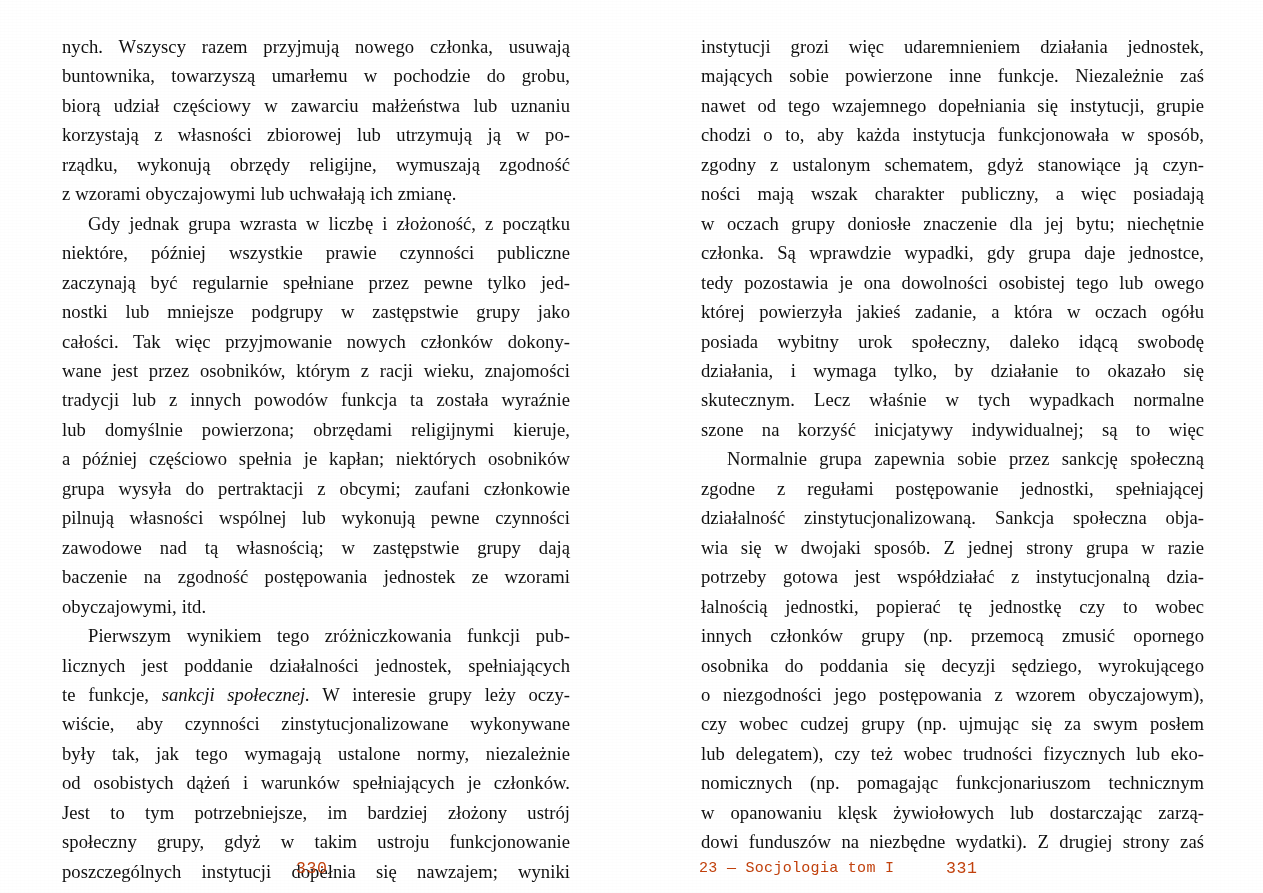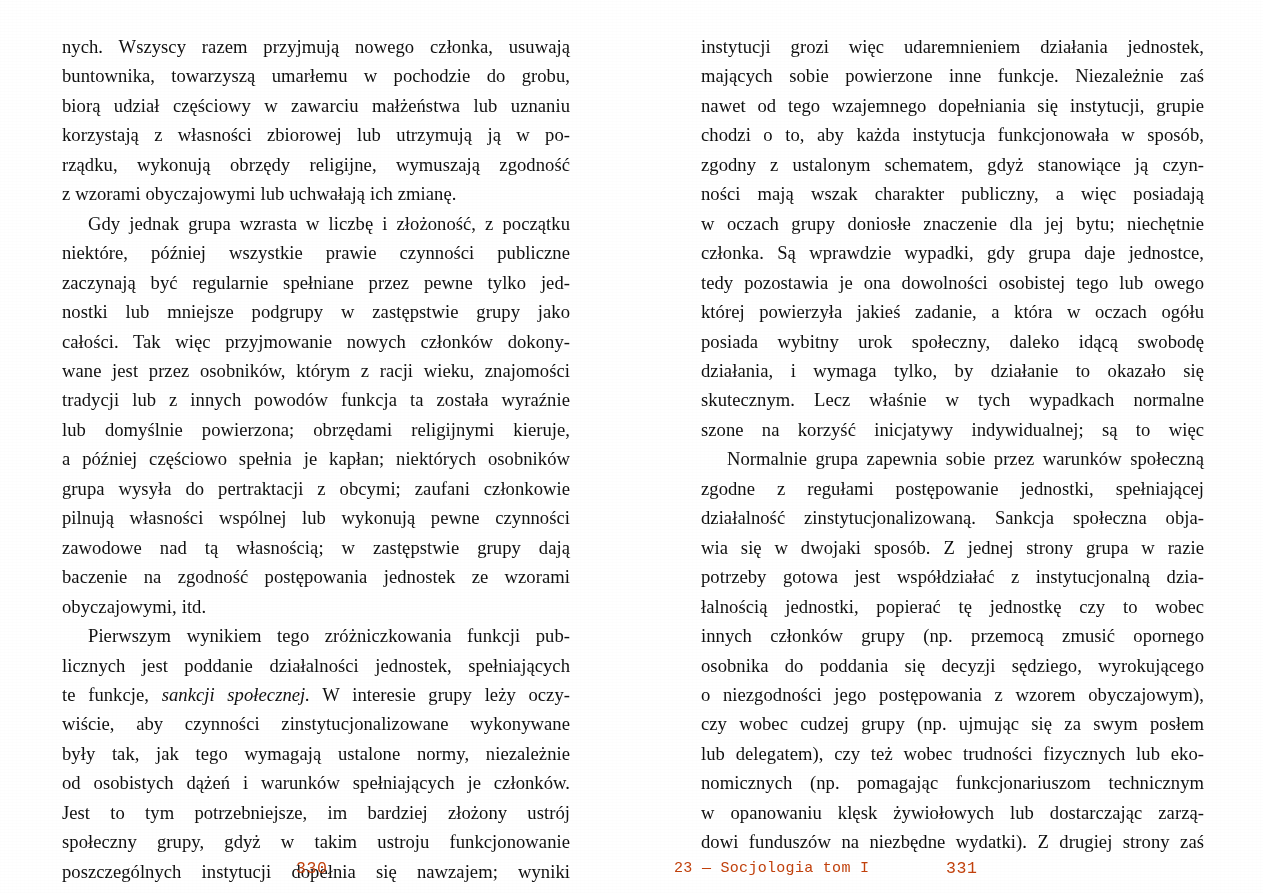--- a/index.html
+++ b/index.html
@@ -78,21 +78,21 @@
     height: 48px;
   }
   .folio {
     position: absolute;
     font-size: 16.5px;
     letter-spacing: 0.6px;
     color: #c2410c;
     font-family: Liberation Mono, monospace;
   }
   .folio-left  { left: 296px; top: 14px; }
-  .signature   { left: 674px; top: 15px; font-size: 15px; letter-spacing: 0.3px; }
+  .signature   { left: 699px; top: 15px; font-size: 15px; letter-spacing: 0.3px; }
   .folio-right { left: 946px; top: 14px; }
 
   
   .grain {
     position: absolute;
     inset: 0;
     pointer-events: none;
     opacity: 0.035;
     background-image:
       repeating-linear-gradient(0deg, rgba(0,0,0,0.5) 0px, rgba(0,0,0,0) 1px, rgba(0,0,0,0) 3px),
@@ -165,21 +165,21 @@
           <span class="ln">członka. Są wprawdzie wypadki, gdy grupa daje jednostce,</span>
           <span class="ln">tedy pozostawia je ona dowolności osobistej tego lub owego</span>
           <span class="ln">której powierzyła jakieś zadanie, a która w oczach ogółu</span>
           <span class="ln">posiada wybitny urok społeczny, daleko idącą swobodę</span>
           <span class="ln">działania, i wymaga tylko, by działanie to okazało się</span>
           <span class="ln">skutecznym. Lecz właśnie w tych wypadkach normalne</span>
           <span class="ln">szone na korzyść inicjatywy indywidualnej; są to więc</span>
         </div>
 
         <div class="para">
-          <span class="ln indent">Normalnie grupa zapewnia sobie przez warunków społeczną</span>
+          <span class="ln indent">Normalnie grupa zapewnia sobie przez sankcję społeczną</span>
           <span class="ln">zgodne z regułami postępowanie jednostki, spełniającej</span>
           <span class="ln">działalność zinstytucjonalizowaną. Sankcja społeczna obja-</span>
           <span class="ln">wia się w dwojaki sposób. Z jednej strony grupa w razie</span>
           <span class="ln">potrzeby gotowa jest współdziałać z instytucjonalną dzia-</span>
           <span class="ln">łalnością jednostki, popierać tę jednostkę czy to wobec</span>
           <span class="ln">innych członków grupy (np. przemocą zmusić opornego</span>
           <span class="ln">osobnika do poddania się decyzji sędziego, wyrokującego</span>
           <span class="ln">o niezgodności jego postępowania z wzorem obyczajowym),</span>
           <span class="ln">czy wobec cudzej grupy (np. ujmując się za swym posłem</span>
           <span class="ln">lub delegatem), czy też wobec trudności fizycznych lub eko-</span>

